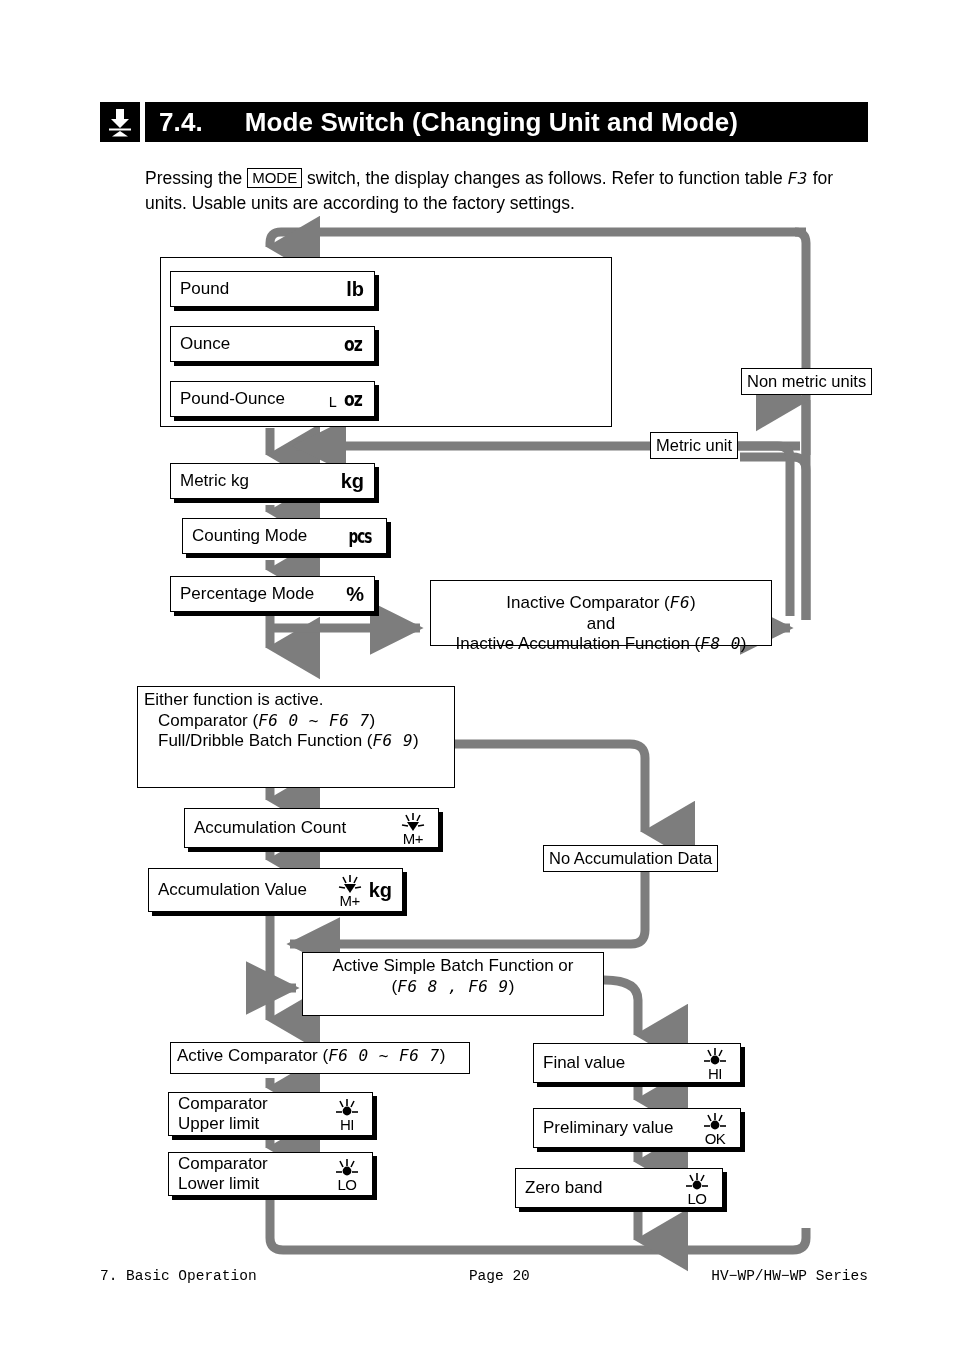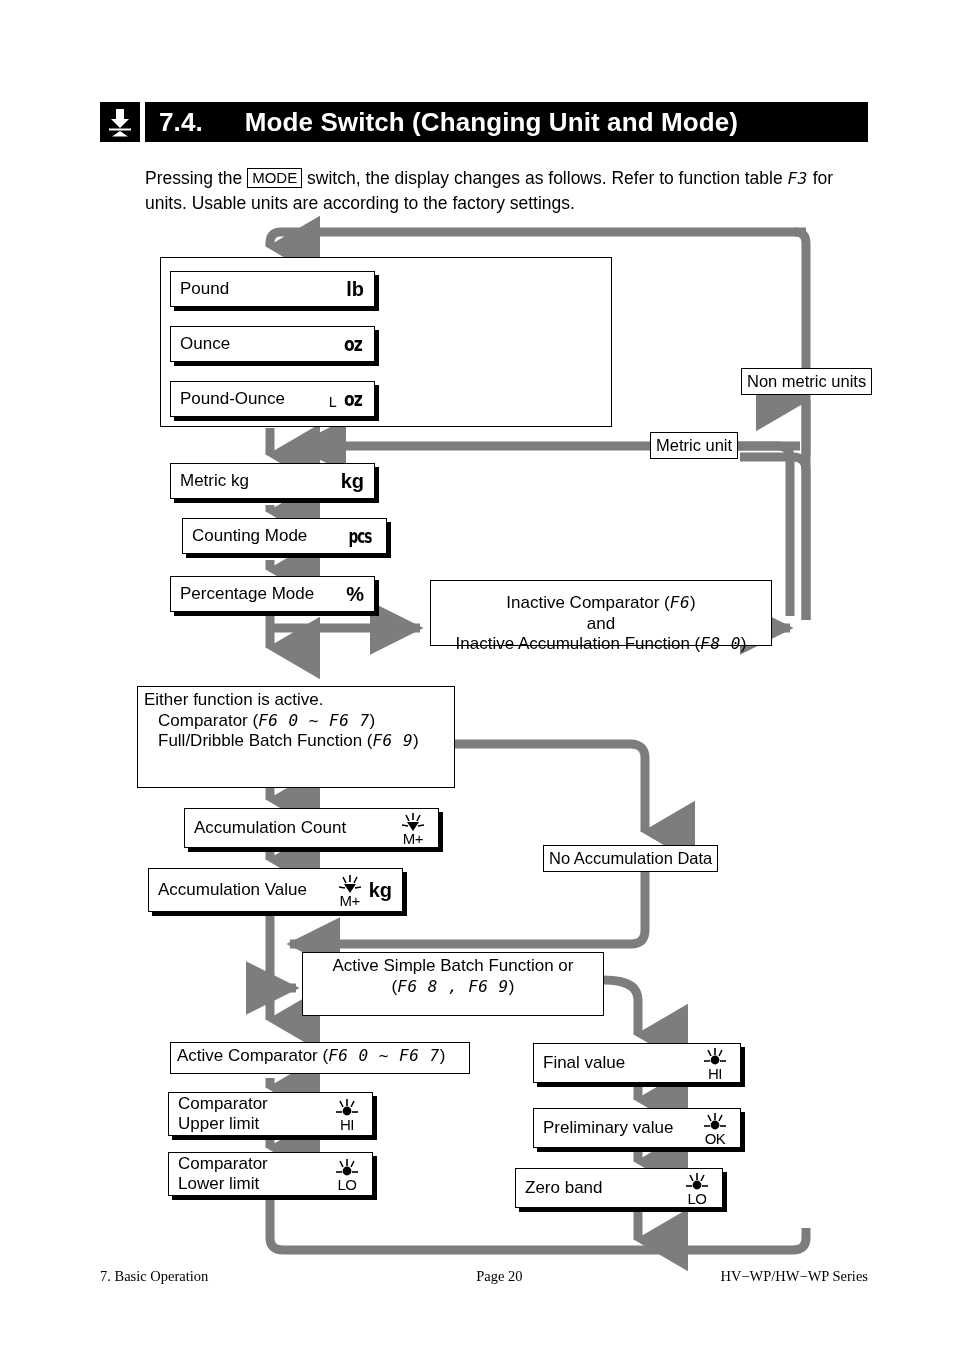--- a/index.html
+++ b/index.html
@@ -175,21 +175,21 @@
   }
   .note .last { text-align-last: left; }
 
   
   .footer {
     position: absolute;
     left: 100px; top: 1268px;
     width: 768px;
     display: flex;
     font-size: 14.5px;
-    font-family: Liberation Serif, serif;
+    font-family: Liberation Mono, monospace;
   }
   .footer .f-left { width: 38%; }
   .footer .f-mid { width: 28%; text-align: center; }
   .footer .f-right { width: 34%; text-align: right; }
 </style>
 </head>
 <body>
 
 <div class="header-bar">
   <div class="header-icon">

